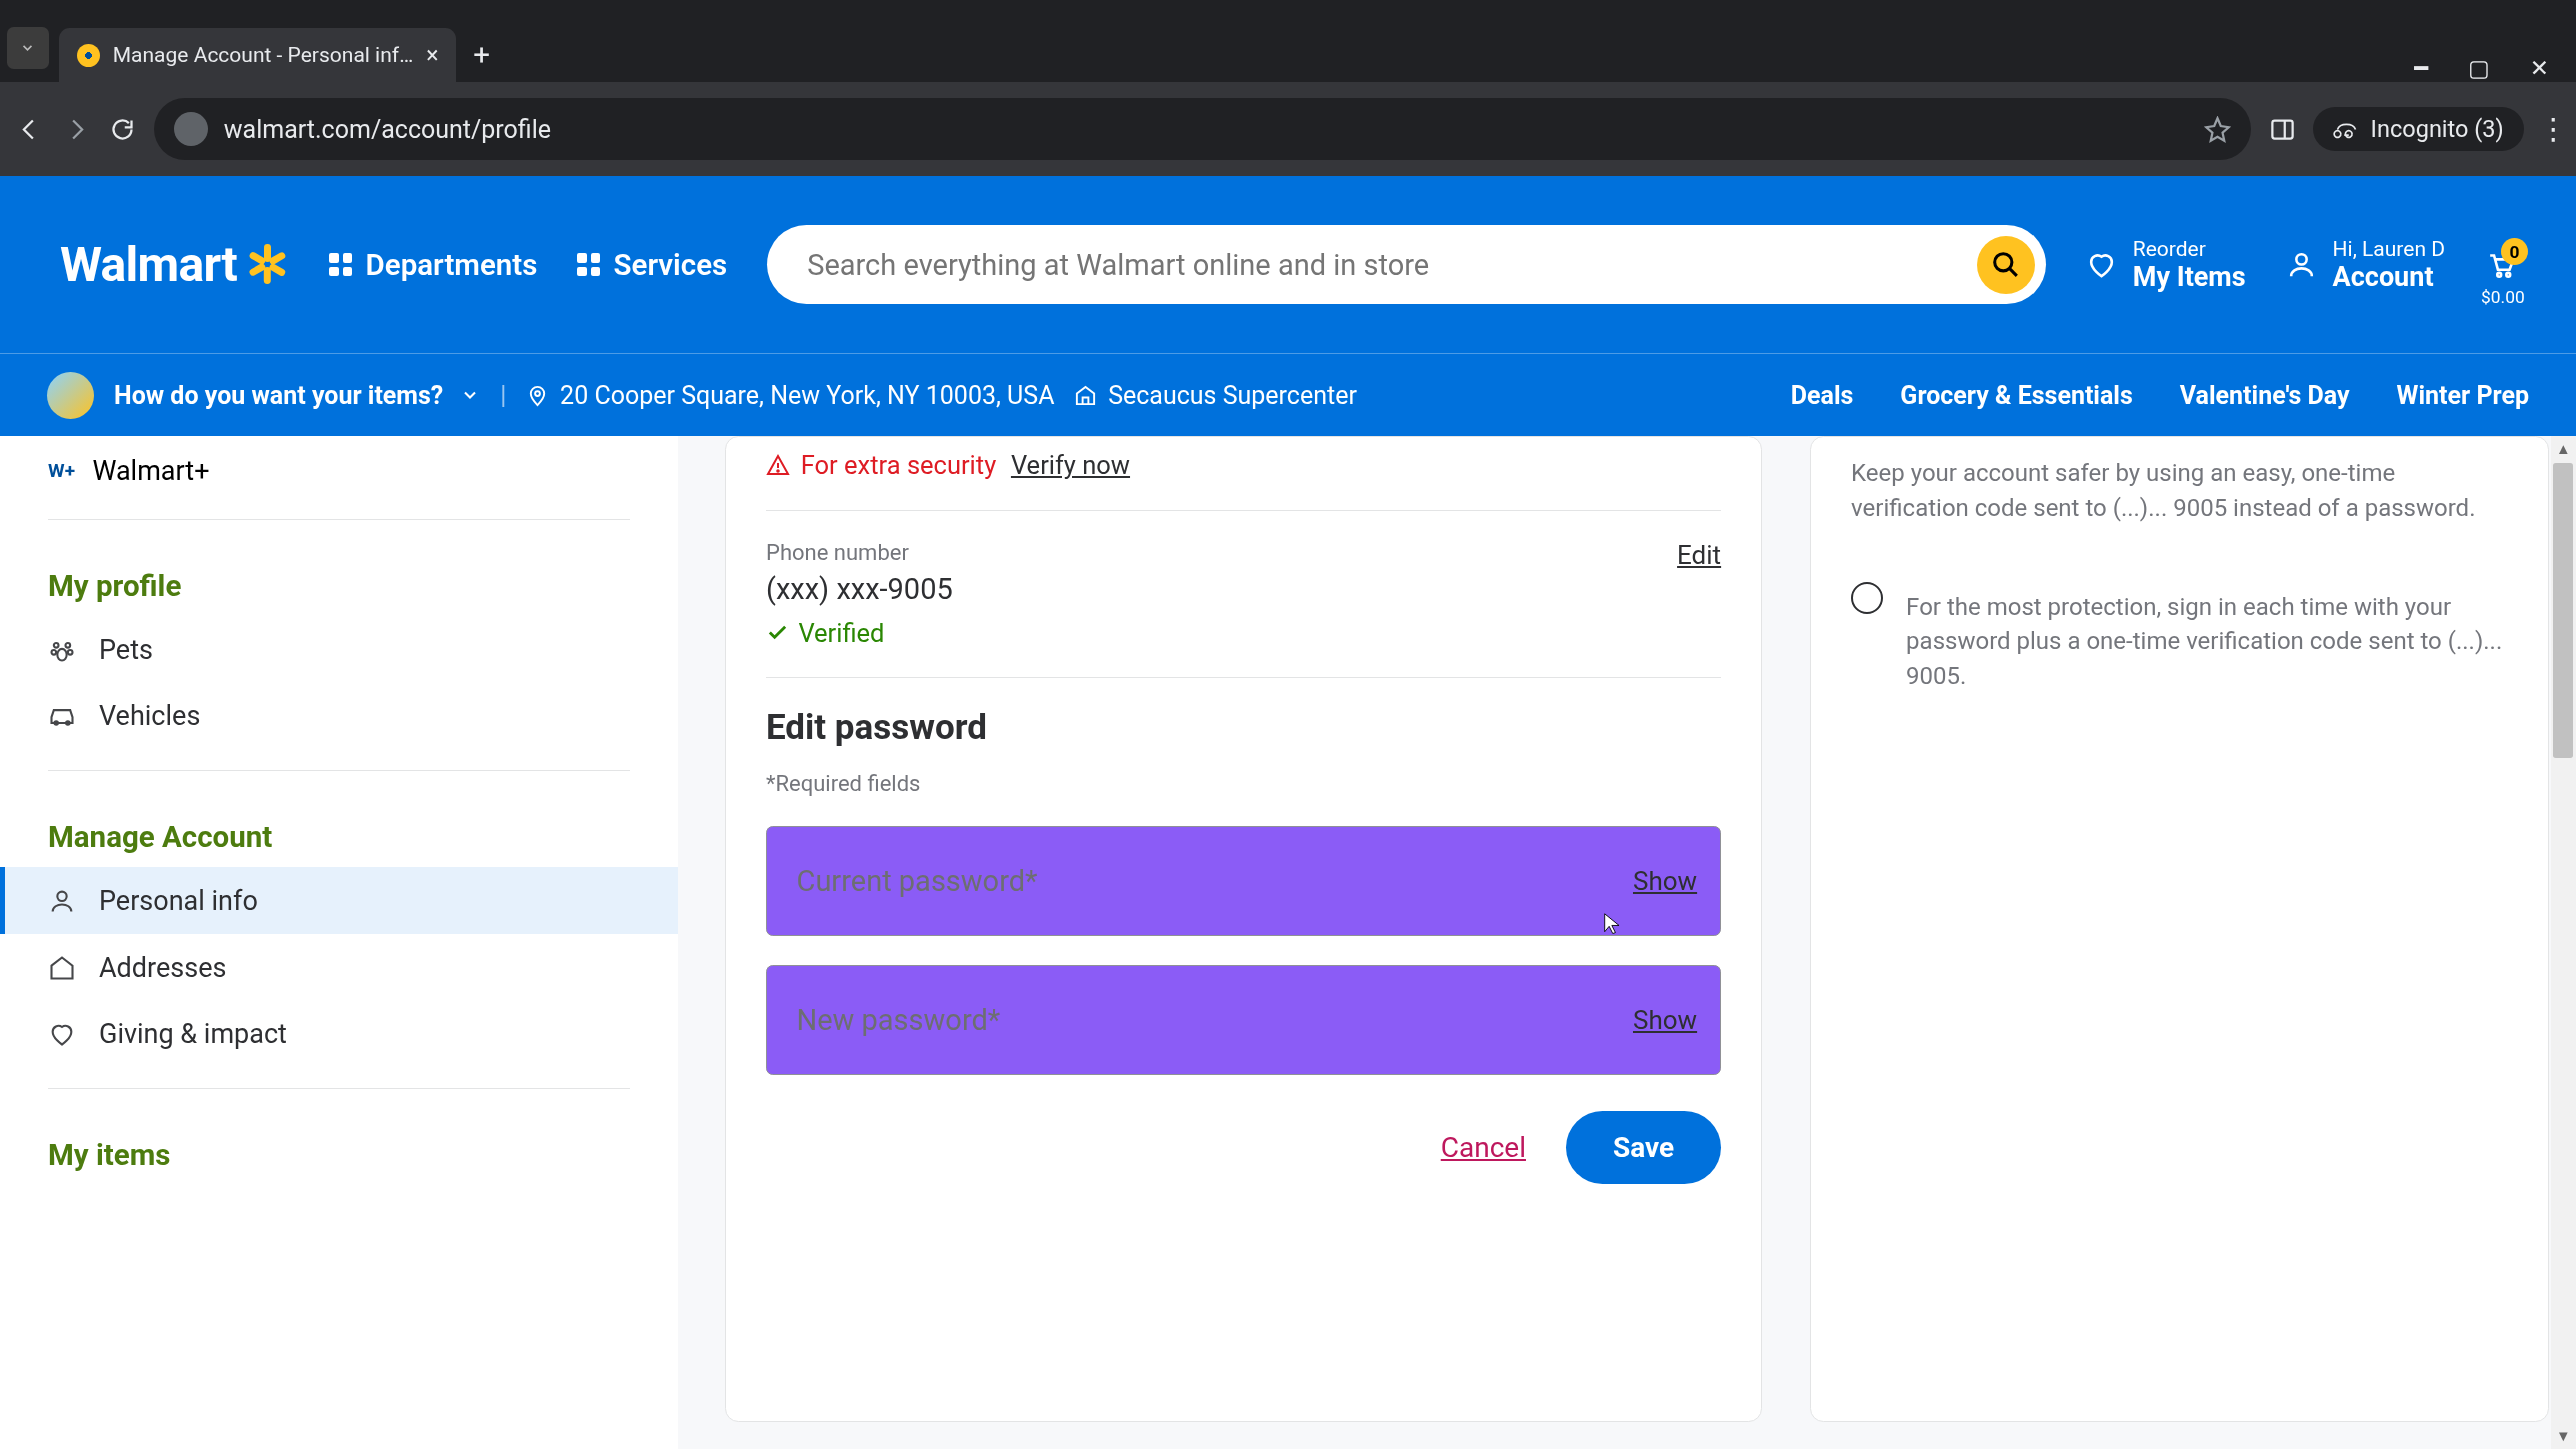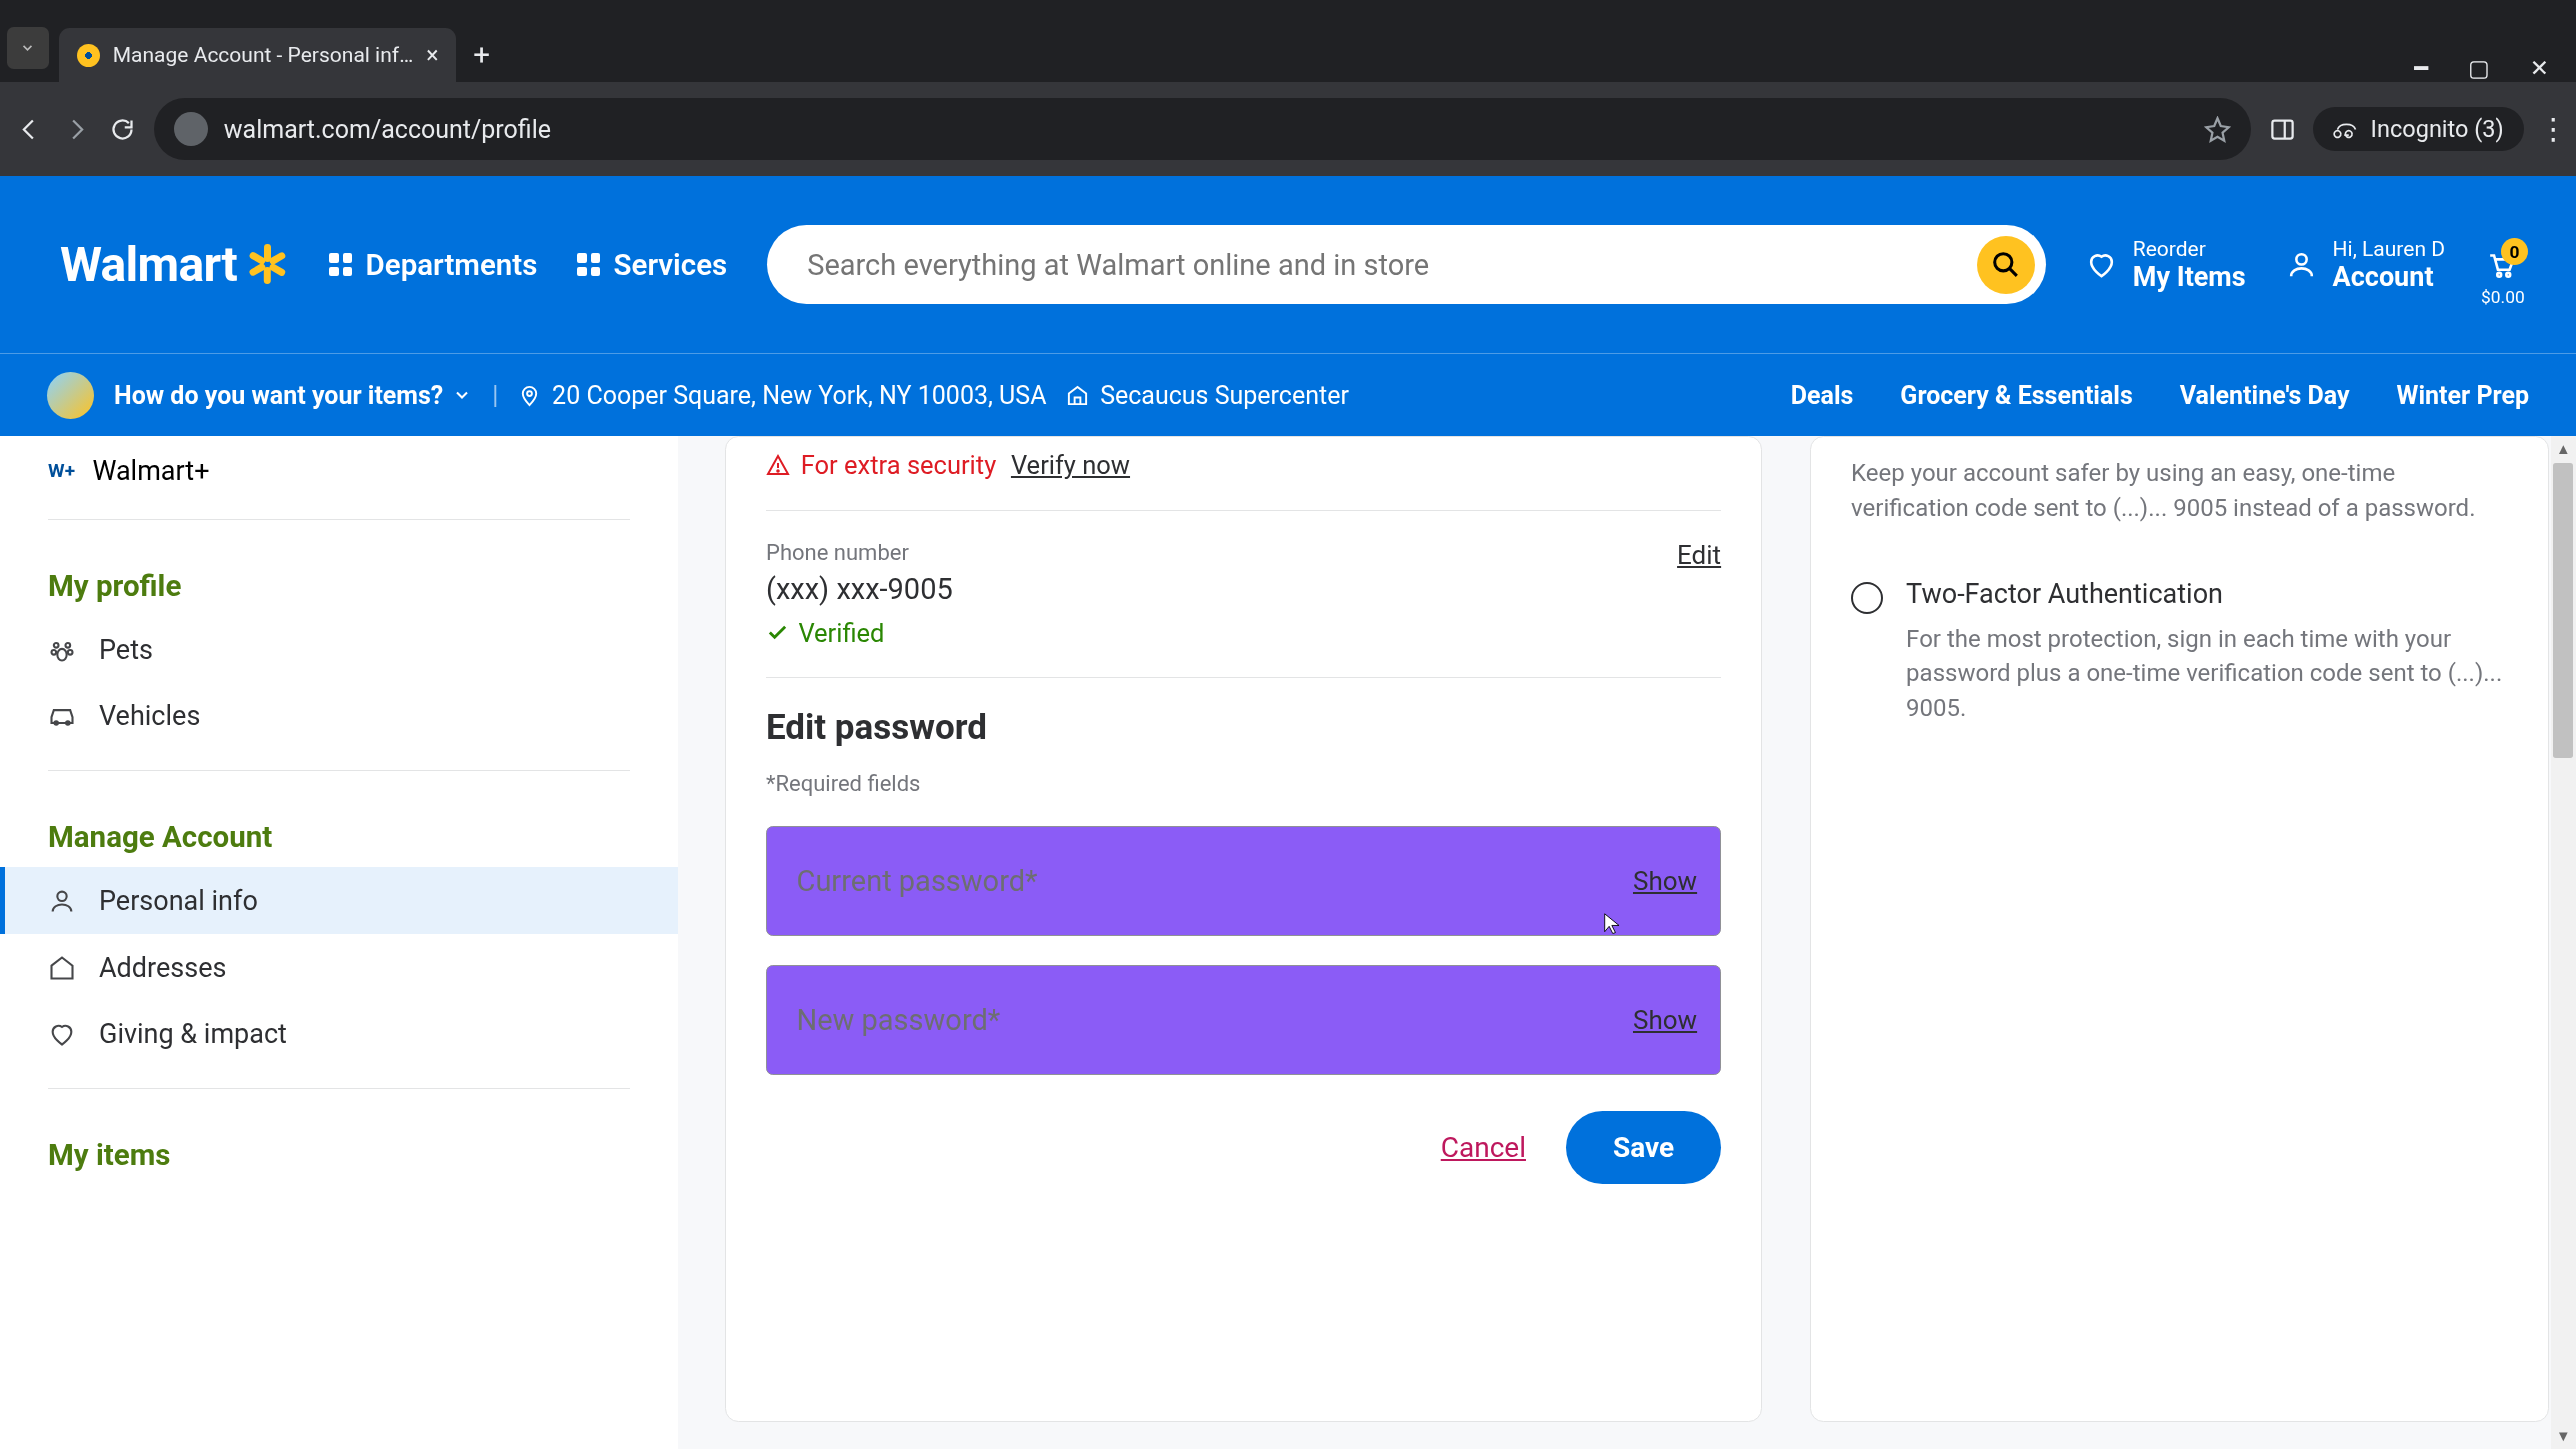--- a/index.html
+++ b/index.html
@@ -49,21 +49,21 @@
 .hdr-link .small{font-size:21px;}
 .hdr-link .big{font-size:27px;font-weight:700;}
 .hdr-link svg{width:31px;height:31px;stroke:#fff;fill:none;stroke-width:2;}
 .cart{position:relative;}
 .cart .badge{position:absolute;top:-10.7px;right:-12px;background:#ffc220;color:#000;font-size:17.4px;font-weight:700;border-radius:50%;width:27px;height:27px;display:flex;align-items:center;justify-content:center;}
 .cart .amount{font-size:17.4px;color:#fff;position:absolute;top:38px;left:-4px;}
 
 
 .wm-sub{background:#0071dc;border-top:0.7px solid rgba(255,255,255,.3);height:83px;display:flex;align-items:center;padding:0 47px;color:#fff;font-size:25px;gap:20px;}
 .sub-chip{width:47px;height:47px;border-radius:50%;background:linear-gradient(135deg,#8bd3ff,#ffc220);} 
-.sub-q{font-weight:700;display:flex;align-items:center;gap:9px;text-align:center;}
+.sub-q{font-weight:700;display:flex;align-items:center;gap:17px;text-align:center;}
 .sub-q svg{width:20px;height:20px;stroke:#fff;fill:none;stroke-width:2.5;}
 .sub-sep{opacity:.6;}
 .sub-loc{display:flex;align-items:center;gap:10.7px;}
 .sub-loc svg{width:23px;height:23px;stroke:#fff;fill:none;stroke-width:2;}
 .sub-right{margin-left:auto;display:flex;gap:47px;font-weight:700;}
 .sub-right span{cursor:pointer;}
 
 
 .main{display:flex;height:calc(1449px - 82px - 94px - 177px - 83px);position:relative;}
 .sidebar{width:678px;background:#fff;padding:6.7px 0;}
@@ -388,21 +388,20 @@
         <span class="btn-cancel">Cancel</span>
         <button class="btn-save">Save</button>
       </div>
     </div>
 
     <div class="card side-card">
       <div class="top-desc">Keep your account safer by using an easy, one-time verification code sent to (...)... 9005 instead of a password.</div>
       <div class="side-opt" style="margin-top:40px">
         <span class="dot"></span>
         <div>
-          <div class="ttl">Two-Factor Authentication</div>
           <div class="desc">For the most protection, sign in each time with your password plus a one-time verification code sent to (...)... 9005.</div>
         </div>
       </div>
     </div>
 
   </div>
 
   <div class="scroll">
     <div class="up">▲</div>
     <div class="thumb"></div>

